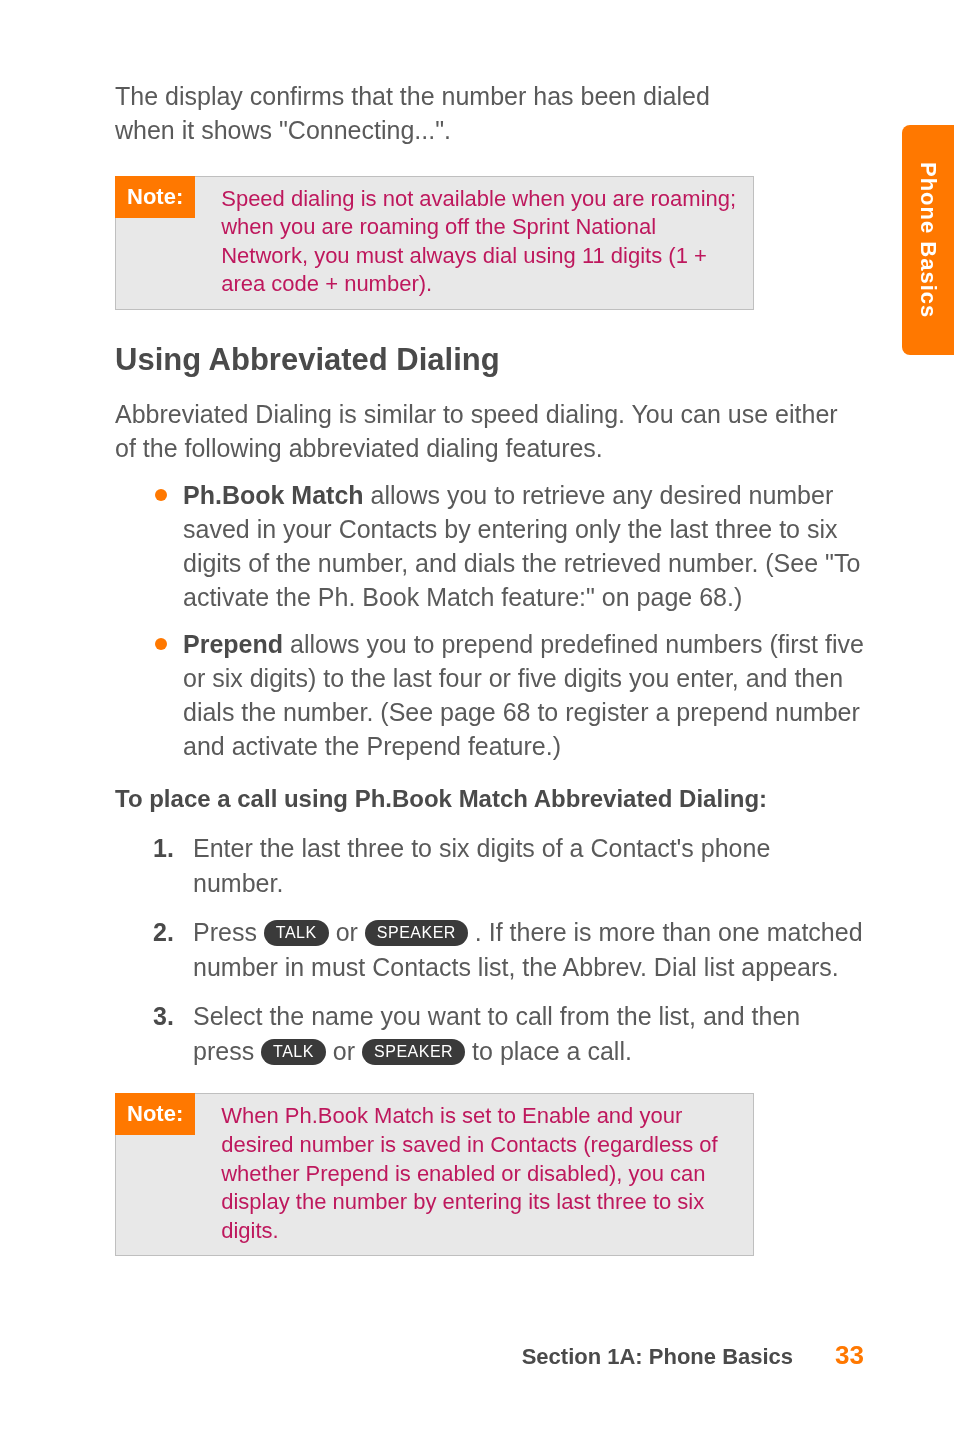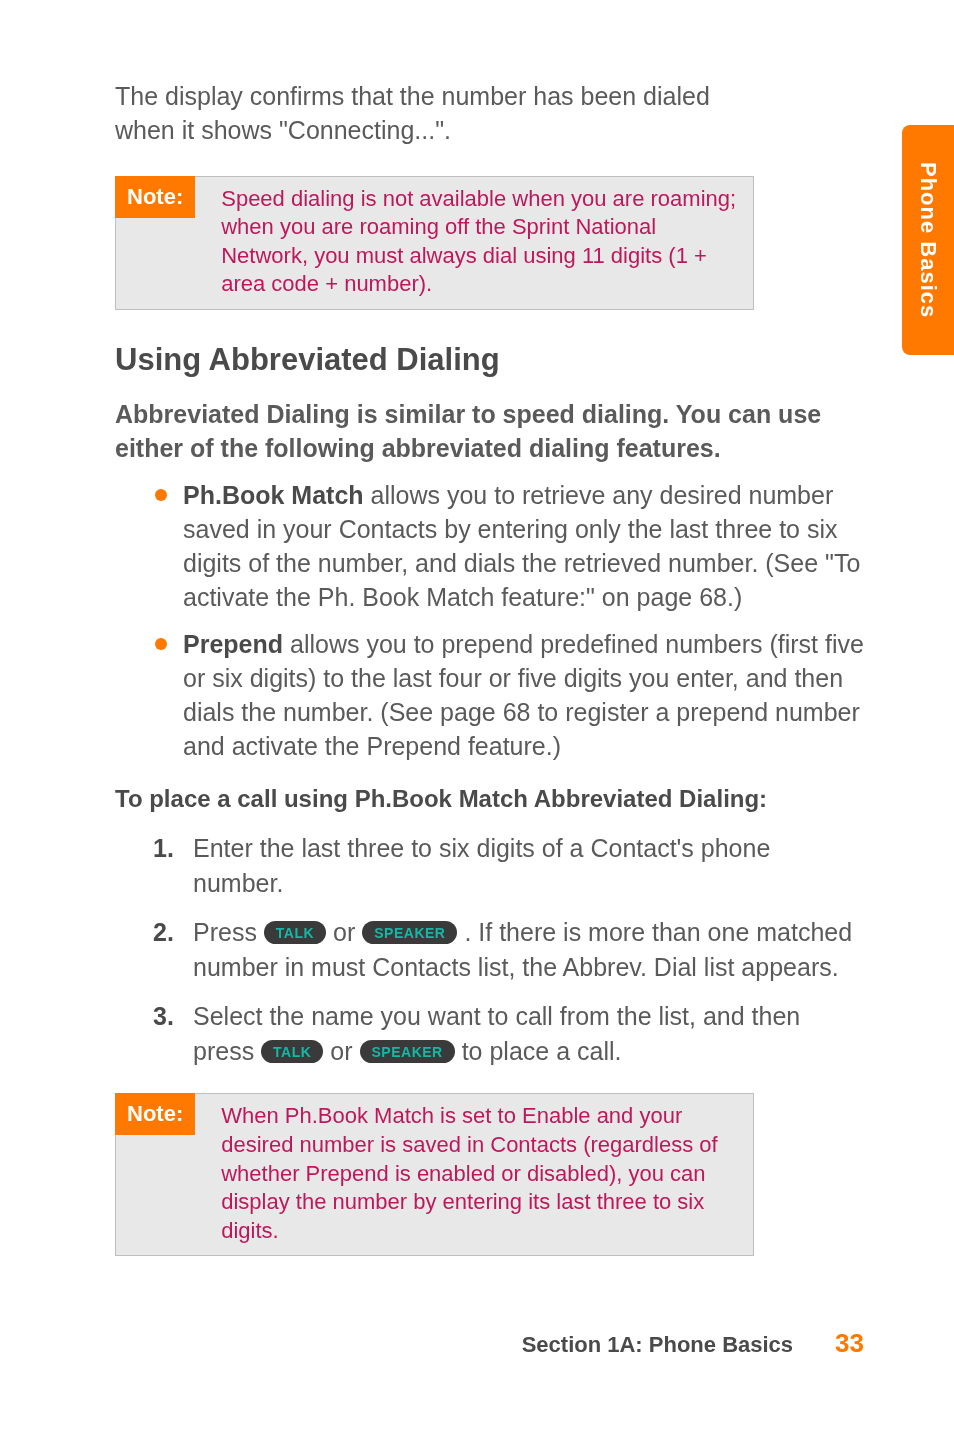--- a/index.html
+++ b/index.html
@@ -67,21 +67,20 @@
   h2.section-heading {
     font-size: 31px;
     font-weight: bold;
     color: #4a4a4a;
     margin-bottom: 20px;
   }
   .body-para {
     font-size: 25px;
     line-height: 1.35;
     margin-bottom: 14px;
-    font-weight: bold;
   }
   ul.bullets {
     list-style: none;
     padding-left: 40px;
     margin-bottom: 22px;
   }
   ul.bullets li {
     position: relative;
     font-size: 25px;
     line-height: 1.35;
@@ -123,34 +122,34 @@
     position: absolute;
     left: 0;
     top: 0;
     font-weight: bold;
     color: #4a4a4a;
   }
   strong { color: #4a4a4a; font-weight: bold; }
   .key {
     display: inline-block;
     background: #3a3a3a;
-    color: #14b8a6;
-    font-size: 14px;
-    font-weight: bold;
+    color: #ffffff;
+    font-size: 16px;
+    font-weight: normal;
     padding: 3px 12px 2px 12px;
     border-radius: 14px;
     vertical-align: middle;
     letter-spacing: 0.5px;
     line-height: 1.3;
     position: relative;
     top: -2px;
   }
   .footer {
     position: absolute;
-    bottom: 72px;
+    bottom: 60px;
     right: 90px;
     display: flex;
     align-items: baseline;
     gap: 42px;
   }
   .footer-section {
     font-size: 22px;
     font-weight: bold;
     color: #4a4a4a;
   }

